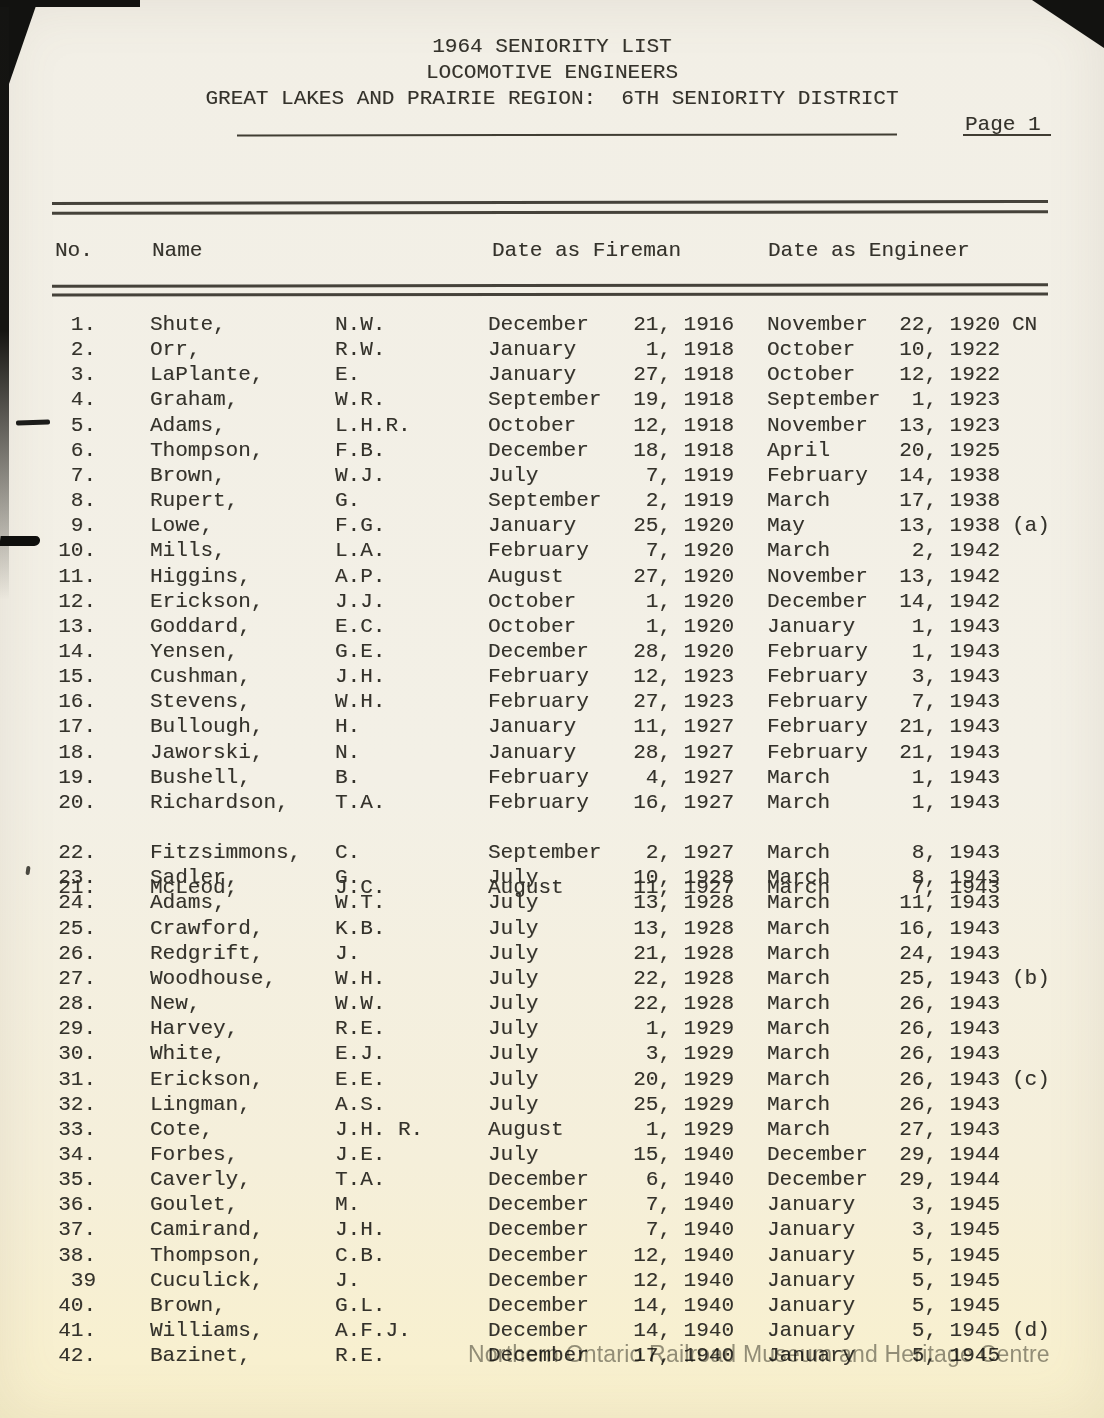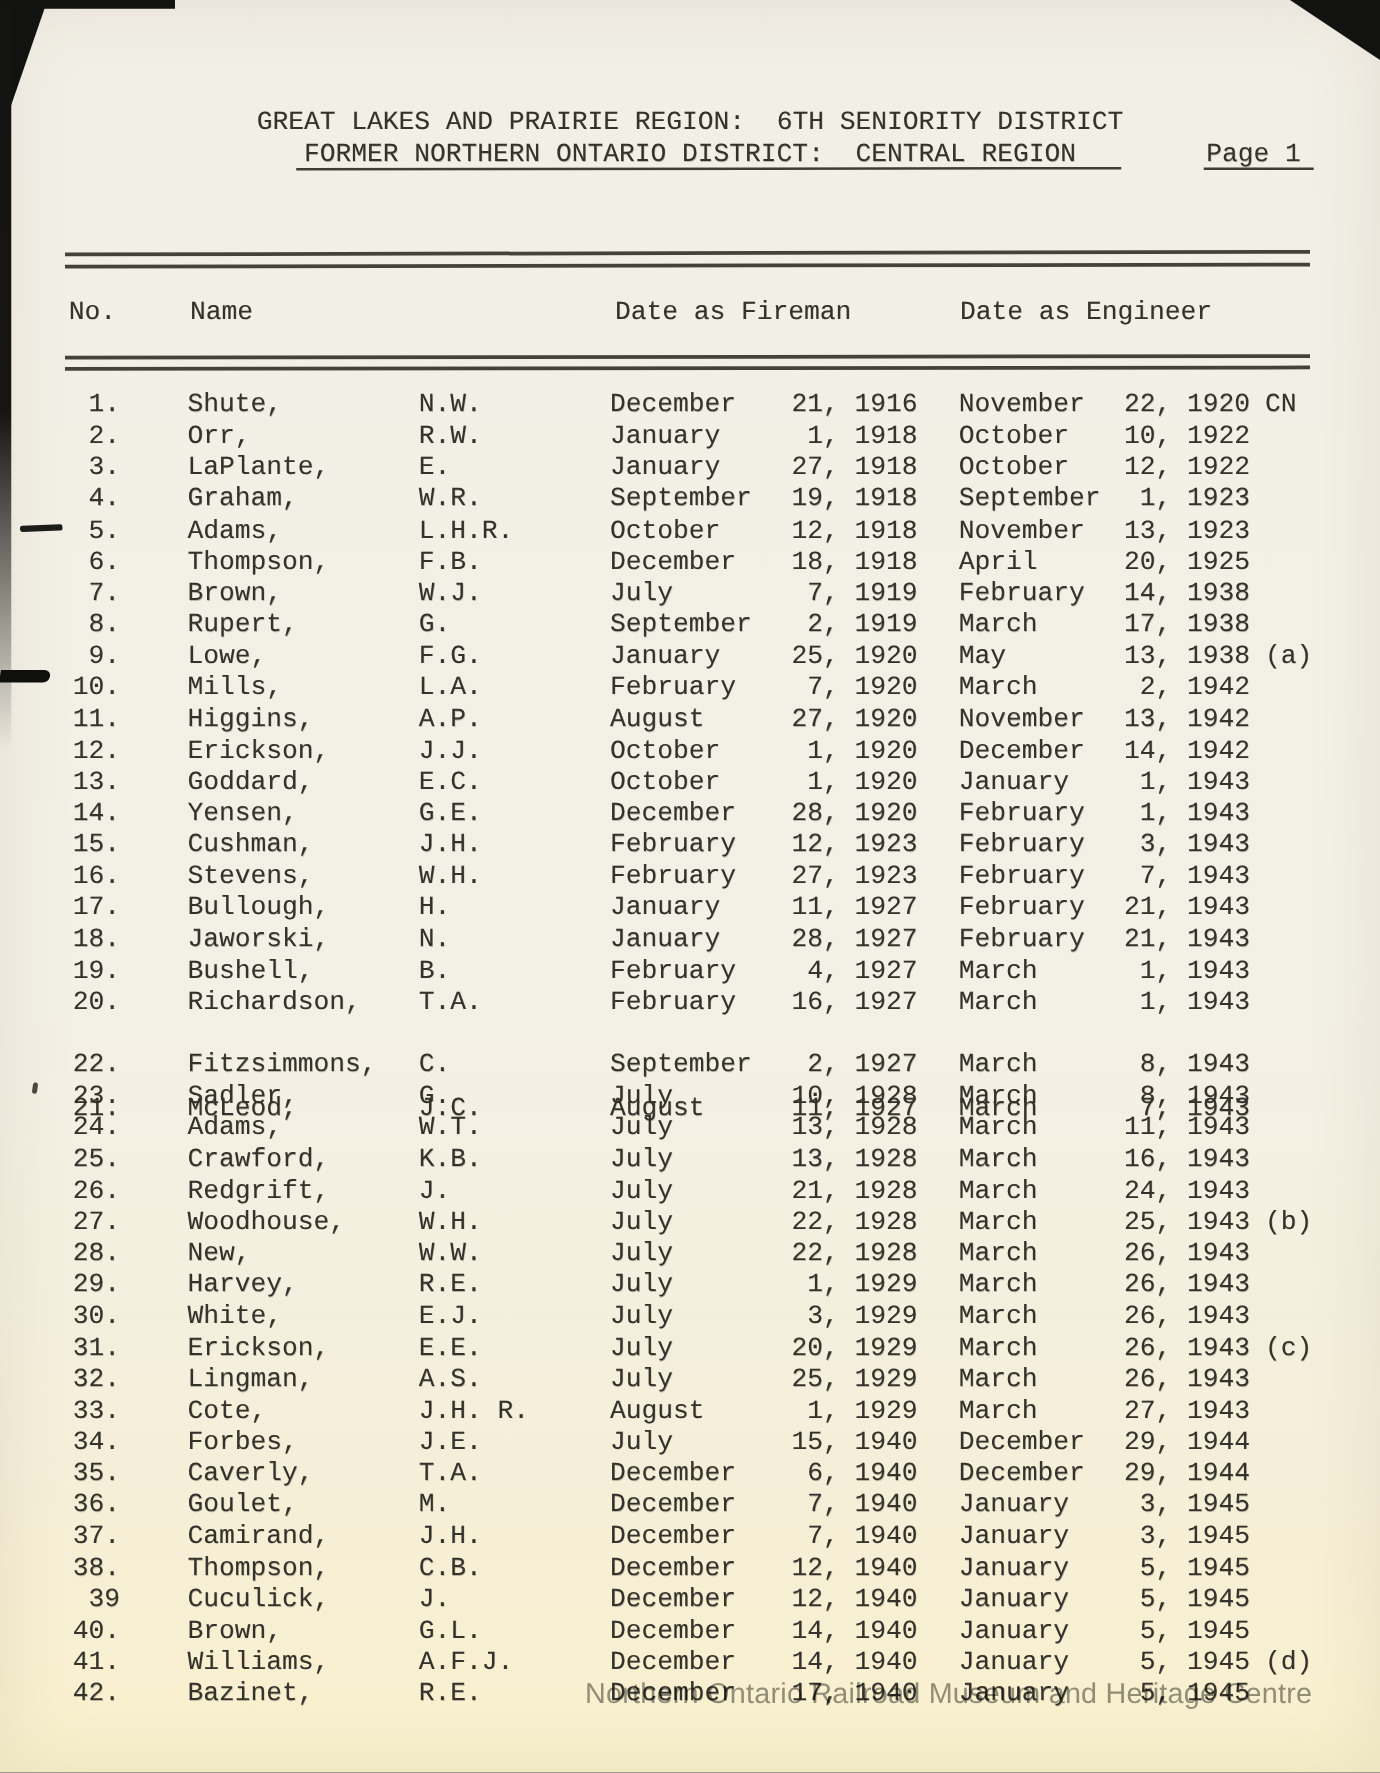--- a/index.html
+++ b/index.html
@@ -83,22 +83,23 @@
 <div class="page">
 
   <div class="corner-tl"></div>
   <div class="edge-left"></div>
   <div class="edge-top"></div>
   <div class="corner-tr"></div>
   <div class="mark-dash"></div>
   <div class="mark-blob"></div>
   <div class="mark-speck"></div>
 
+  <div class="headline l1 txt">1964 SENIORITY LIST</div>
+  <div class="headline l2 txt">LOCOMOTIVE ENGINEERS</div>
   <div class="headline l3 txt">GREAT LAKES AND PRAIRIE REGION:  6TH SENIORITY DISTRICT</div>
-  <div class="headline l4 txt">FORMER NORTHERN ONTARIO DISTRICT:  CENTRAL REGION</div>
   <div class="page-label txt">Page 1</div>
   <div class="underline u-district"></div>
   <div class="underline u-page"></div>
 
   <div class="rule r1a"></div>
   <div class="rule r1b"></div>
   <div class="rule r2a"></div>
   <div class="rule r2b"></div>
 
   <div class="col-head h-no txt">No.</div>

